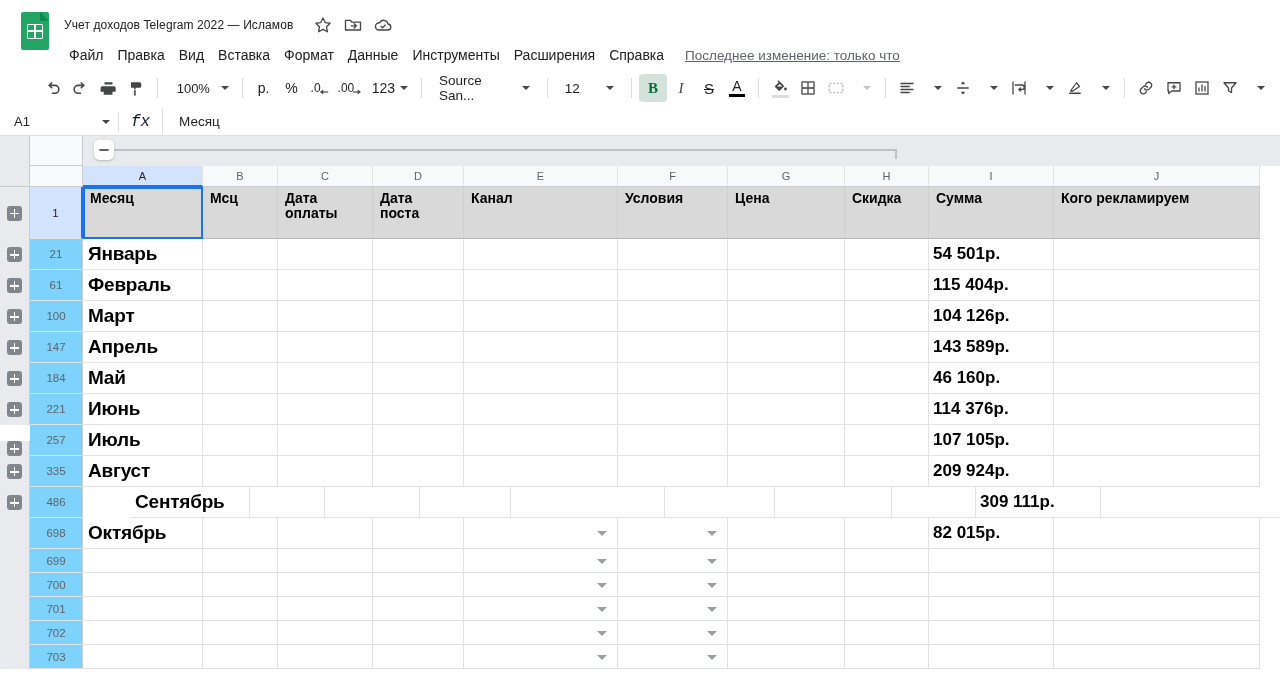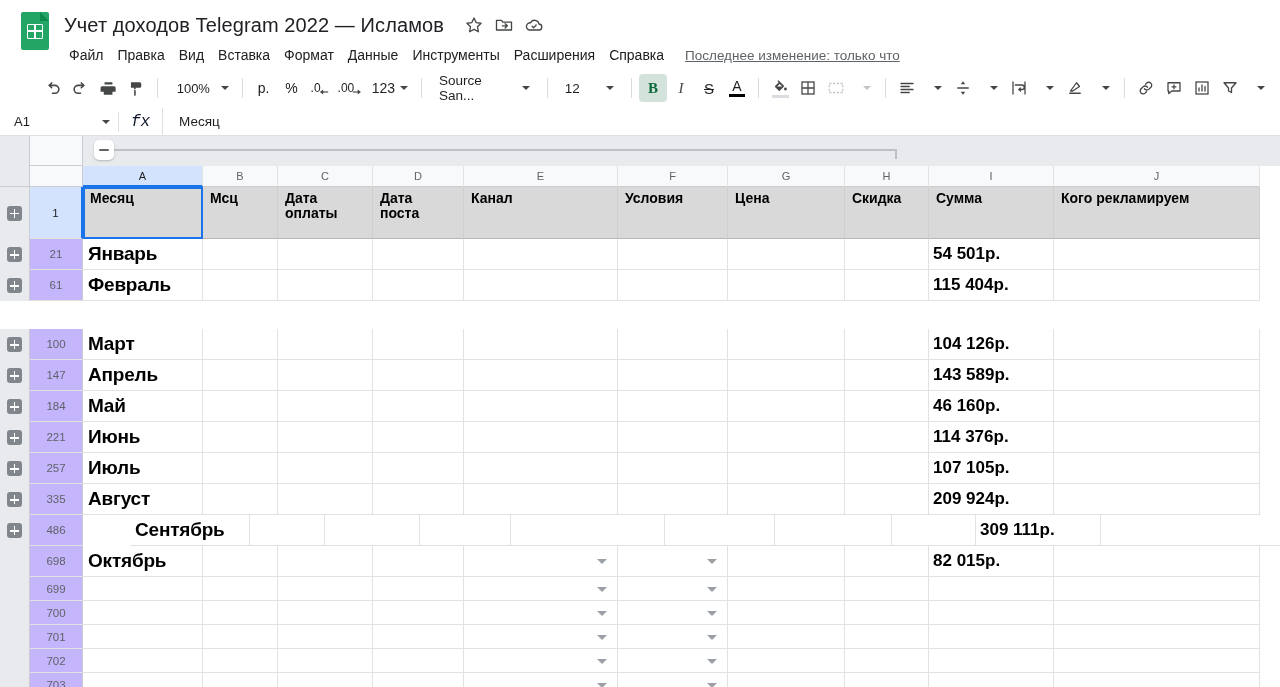--- a/index.html
+++ b/index.html
@@ -29,21 +29,21 @@
   }
   .logo-grid:before, .logo-grid:after {
     content: ""; position: absolute; background: #ffffff;
   }
   .logo-grid:before { left: 0; right: 0; top: 5px; height: 1.6px; }
   .logo-grid:after { top: 0; bottom: 0; left: 6px; width: 1.6px; }
 
   .title-block { margin-left: 10px; padding-top: 2px; }
   .title-row { display: flex; align-items: center; height: 30px; }
   .doc-title {
-    font-size: 20px; color: #202124; letter-spacing: 0.1px;
+    font-size: 12px; color: #202124; letter-spacing: 0.1px;
     white-space: nowrap; padding: 2px 2px 2px 2px; text-align: center;
   }
   .title-icons { display: flex; align-items: center; gap: 10px; margin-left: 18px; }
   .ticon { width: 20px; height: 20px; display: block; }
 
   .menubar { display: flex; align-items: center; height: 26px; margin-top: 2px; }
   .menu-item {
     font-size: 14px; color: #202124; padding: 3px 7px; border-radius: 4px;
     white-space: nowrap; cursor: default;
   }
@@ -128,21 +128,21 @@
   }
   .plusbtn {
     width: 15px; height: 15px; background: #80868b; border-radius: 3px;
     position: relative;
   }
   .plusbtn:before, .plusbtn:after { content: ""; position: absolute; background: #fff; }
   .plusbtn:before { left: 3px; right: 3px; top: 7px; height: 1.8px; }
   .plusbtn:after { top: 3px; bottom: 3px; left: 6.6px; width: 1.8px; }
 
   .r-num {
-    width: 53px; background: #c4b5fd; color: #5f6368; font-size: 11.5px;
+    width: 53px; background: #7dd3fc; color: #5f6368; font-size: 11.5px;
     display: flex; align-items: center; justify-content: center;
     border-right: 1px solid #c9ccd0; border-bottom: 1px solid #e1e3e1; flex: 0 0 auto;
   }
   .r-num.selected { background: #d3e3fd; color: #1f1f1f; border-right: 2px solid #1a73e8; }
 
   .cell {
     border-right: 1px solid #e1e3e1; border-bottom: 1px solid #e1e3e1;
     display: flex; align-items: center; padding: 0 4px;
     font-size: 13px; color: #000; overflow: hidden; flex: 0 0 auto;
     position: relative;
@@ -513,21 +513,21 @@
         <div class="cell" style="width: 91px; height: 31px;"></div>
         <div class="cell" style="width: 154px; height: 31px;"></div>
         <div class="cell" style="width: 110px; height: 31px;"></div>
         <div class="cell" style="width: 117px; height: 31px;"></div>
         <div class="cell" style="width: 84px; height: 31px;"></div>
         <div class="cell sum" style="width: 125px; height: 31px;">
           <span class="">115 404р.</span>
         </div>
         <div class="cell" style="width: 206px; height: 31px;"></div>
       </div>
-      <div class="row" style="height: 31px; margin-top: 28px;">
+      <div class="row" style="height: 31px;">
         <div class="r-gutter">
           <div class="plusbtn"></div>
         </div>
         <div class="r-num" style="height: 31px;">
           <span>100</span>
         </div>
         <div class="cell month" style="width: 120px; height: 31px;">
           <span class="">Март</span>
         </div>
         <div class="cell" style="width: 75px; height: 31px;"></div>
@@ -601,21 +601,21 @@
         <div class="cell" style="width: 91px; height: 31px;"></div>
         <div class="cell" style="width: 154px; height: 31px;"></div>
         <div class="cell" style="width: 110px; height: 31px;"></div>
         <div class="cell" style="width: 117px; height: 31px;"></div>
         <div class="cell" style="width: 84px; height: 31px;"></div>
         <div class="cell sum" style="width: 125px; height: 31px;">
           <span class="">114 376р.</span>
         </div>
         <div class="cell" style="width: 206px; height: 31px;"></div>
       </div>
-      <div class="row" style="height: 31px;">
+      <div class="row" style="height: 31px; align-items: flex-end;">
         <div class="r-gutter">
           <div class="plusbtn"></div>
         </div>
         <div class="r-num" style="height: 31px;">
           <span>257</span>
         </div>
         <div class="cell month" style="width: 120px; height: 31px;">
           <span class="">Июль</span>
         </div>
         <div class="cell" style="width: 75px; height: 31px;"></div>

